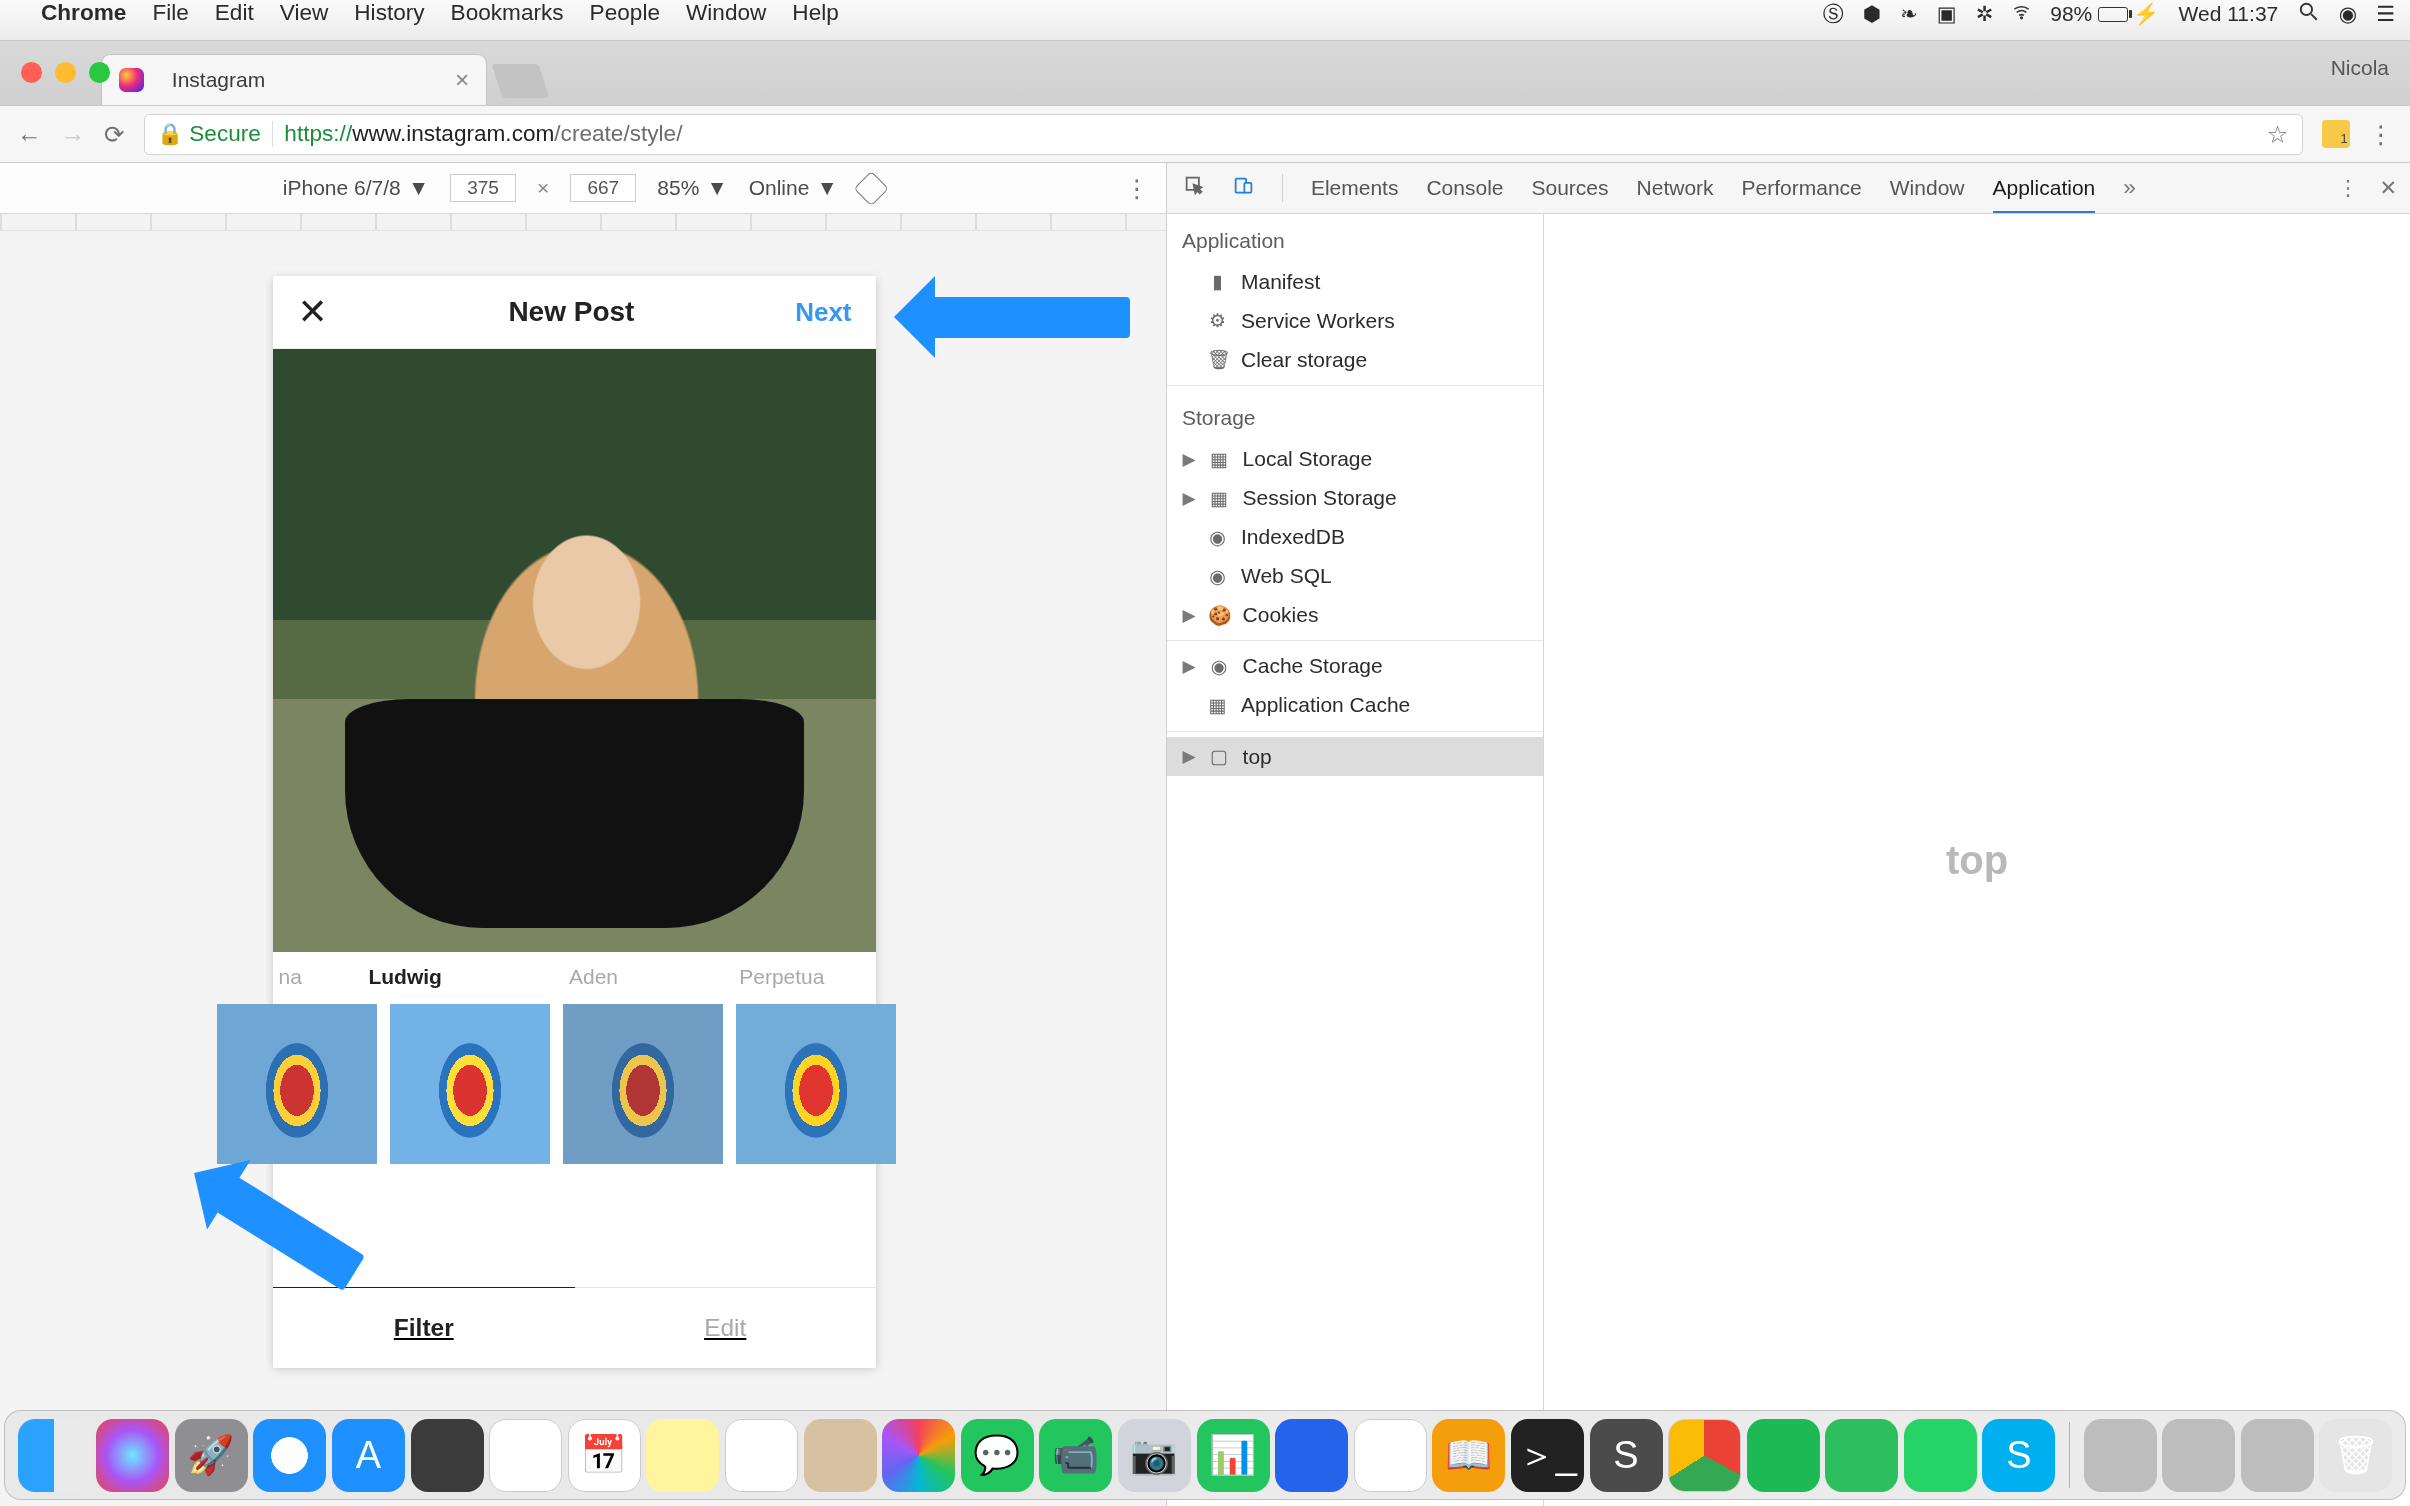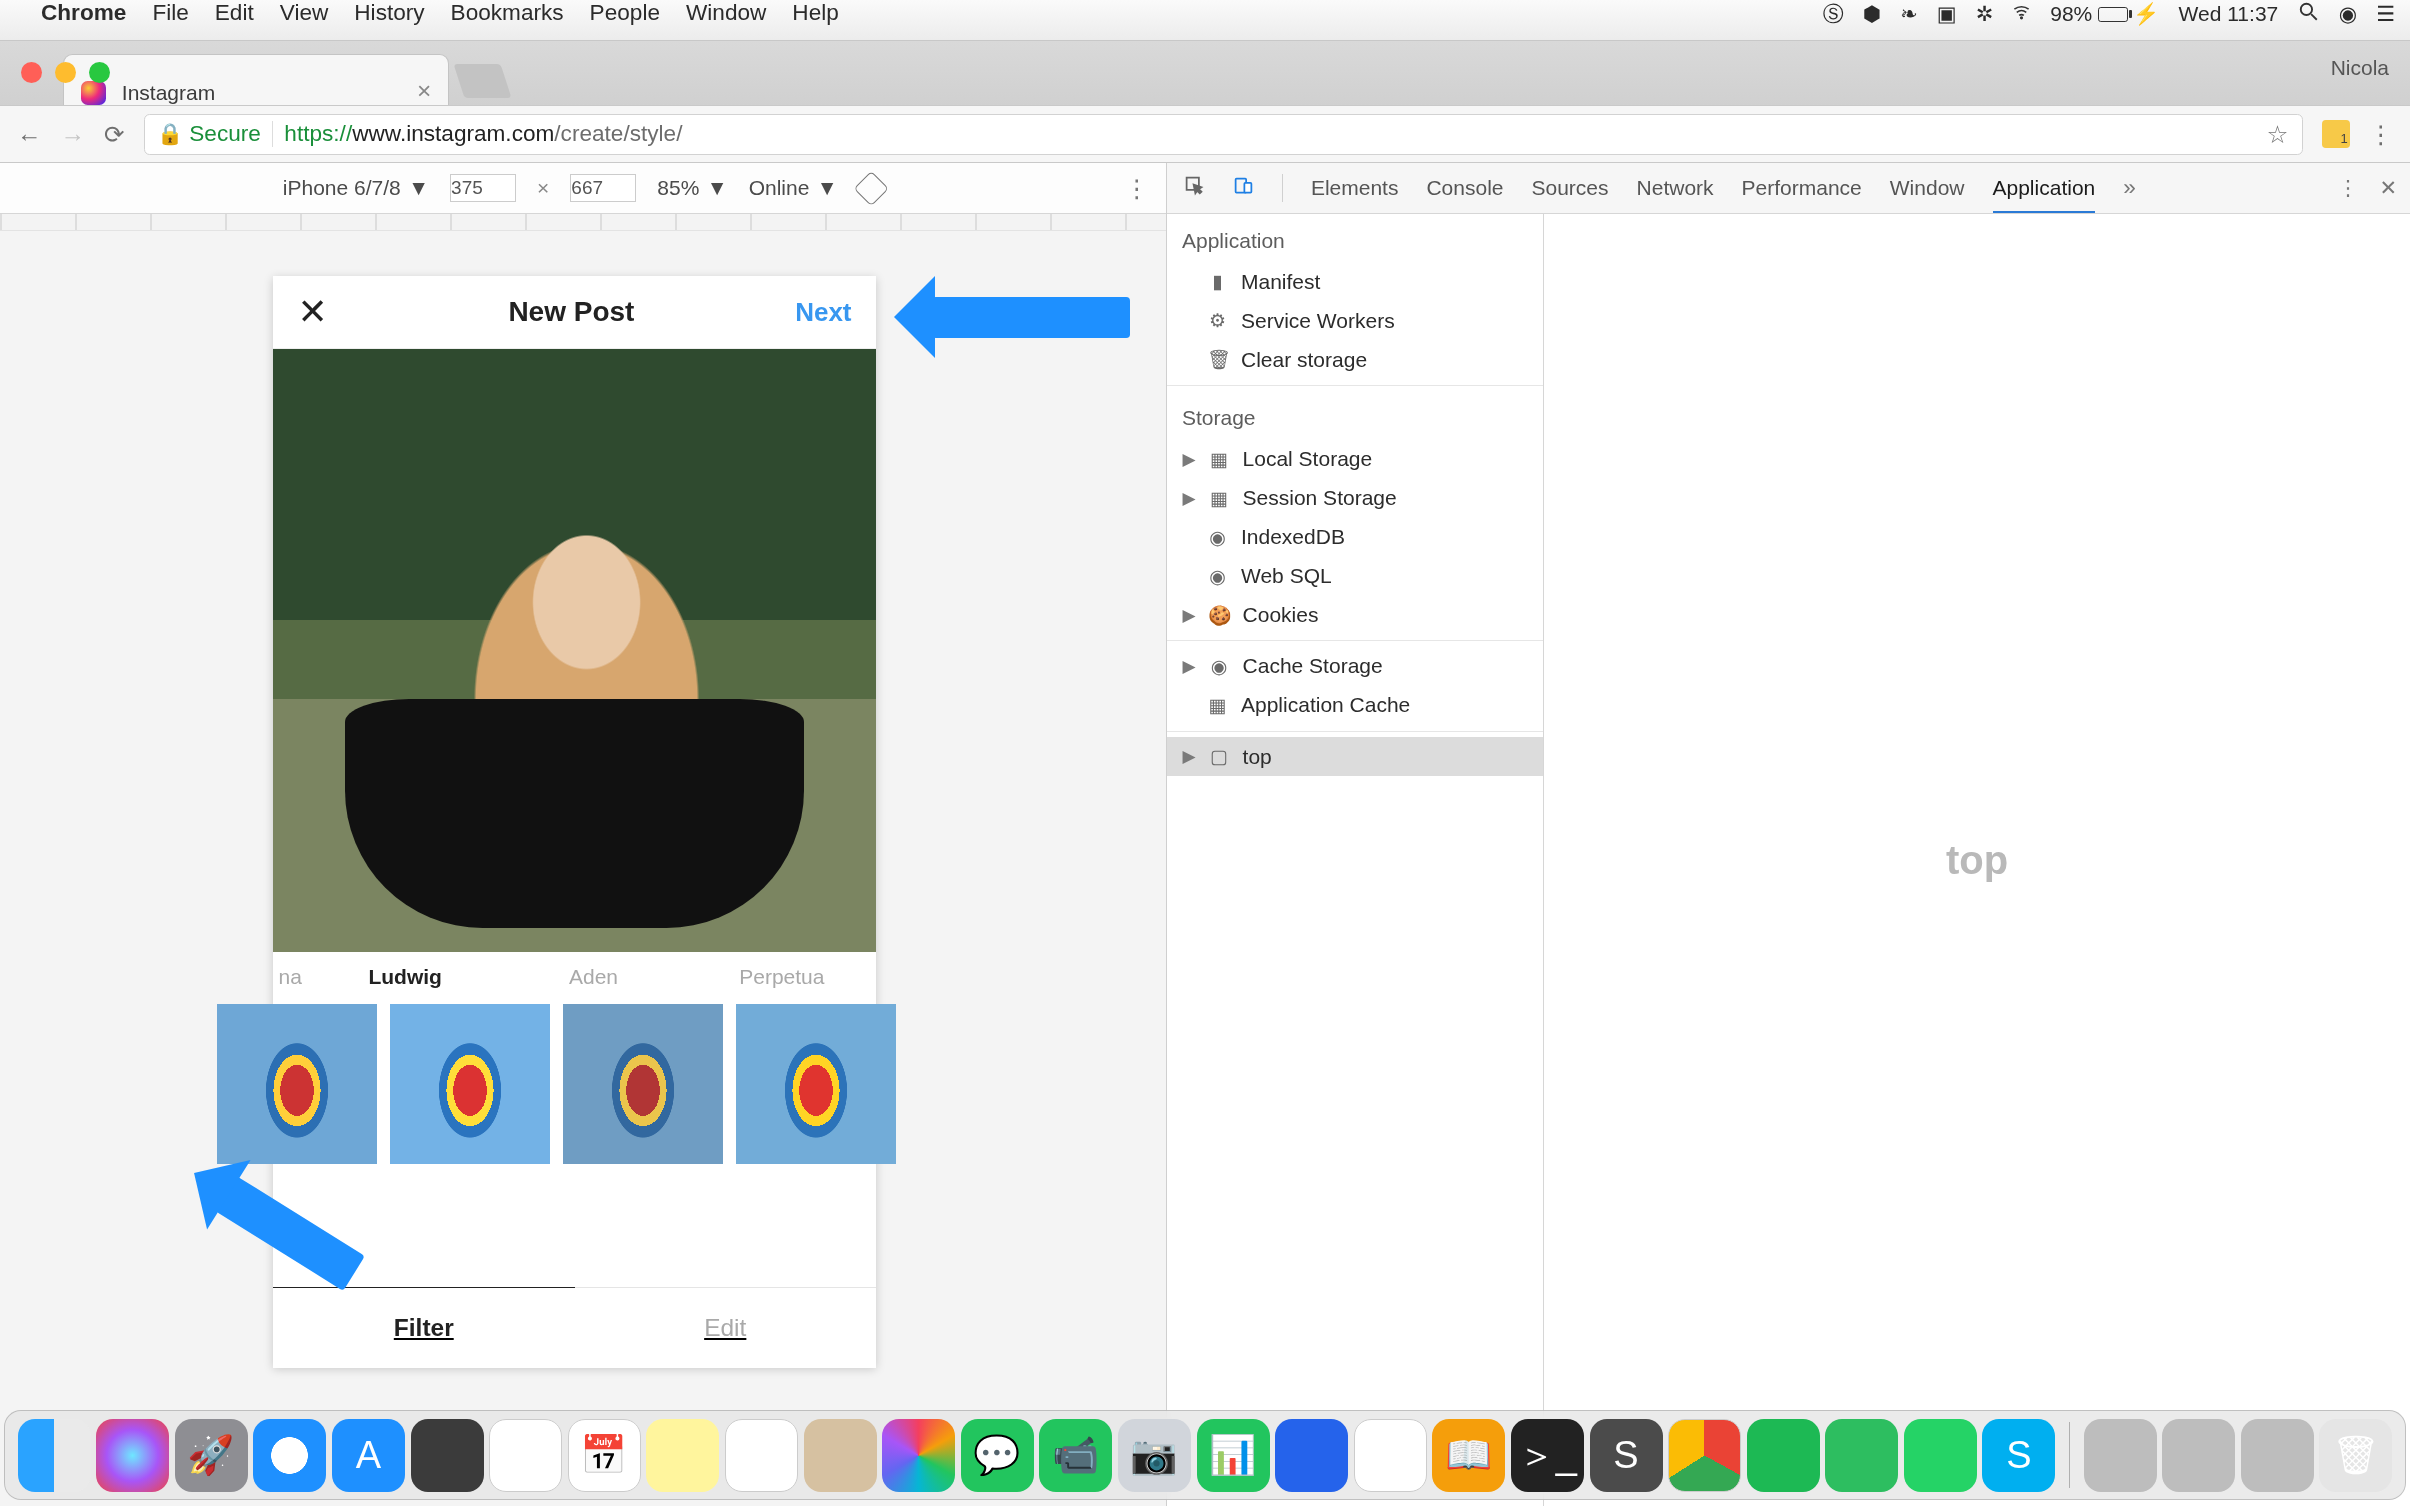--- a/index.html
+++ b/index.html
@@ -31,23 +31,23 @@
   }
 
   .chrome-tabstrip {
     height: 64px; background: linear-gradient(#d9d9d9,#d0d0d0);
     display:flex; align-items:flex-end; padding: 0 11.3px; position:relative;
   }
   .traffic-lights { position:absolute; left:21px; top:21px; display:flex; gap:13px; }
   .traffic-lights span { width:21px; height:21px; border-radius:50%; display:block; }
   .tl-red{background:#ff5f57;} .tl-yellow{background:#febc2e;} .tl-green{background:#28c840;}
   .chrome-tab {
-    margin-left: 52px; height:51px; min-width:386px; background:#f6f6f6;
+    margin-left: 90px; height:51px; min-width:386px; background:#f6f6f6;
     border-top-left-radius:9.4px;border-top-right-radius:9.4px; border:0.9px solid #c4c4c4; border-bottom:none;
-    display:flex; align-items:flex-end; padding:0 17px; gap:16px; font-size:21px; color:#3b3b3b;
+    display:flex; align-items:center; padding:0 17px; gap:28px; font-size:21px; color:#3b3b3b;
   }
   .chrome-tab .favicon {
     width:24.5px;height:24.5px;border-radius:6.6px;
     background: radial-gradient(circle at 30% 30%, #f9ce34, #ee2a7b 45%, #6228d7 85%);
   }
   .chrome-tab .close { margin-left:auto; color:#888; font-size:24.5px; }
   .new-tab-shape {
     margin-left:9.4px; width:47px; height:34px; background:#c3c3c3;
     transform: skewX(18deg); border-radius:3.8px; margin-bottom:7.5px;
   }
@@ -74,21 +74,21 @@
   .content { flex:1; display:flex; background:#fff; min-height:0; }
   .left-pane { flex:1; display:flex; flex-direction:column; border-right:0.9px solid #cfcfcf; min-width:0; }
   .right-pane { width:1243px; display:flex; flex-direction:column; min-width:0; }
 
   
   .device-toolbar {
     height:51px; border-bottom:0.9px solid #d6d6d6; background:#fdfdfd;
     display:flex; align-items:center; justify-content:center; gap:21px; font-size:21px; color:#4b4b4b; position:relative;
   }
   .device-toolbar .picker { display:flex; align-items:center; gap:7.5px; }
-  .device-toolbar .dim-input { width:66px; height:28px; border:0.9px solid #ccc; background:#fff; font-size:19px; color:#555;}
+  .device-toolbar .dim-input { width:66px; height:28px; border:0.9px solid #ccc; background:#fff; text-align:center; font-size:19px; color:#555;}
   .device-toolbar .dim-x { color:#888; }
   .device-toolbar .rotate-icon { width:24.5px;height:24.5px;border:1.9px solid #777;border-radius:4.7px;transform:rotate(45deg);}
   .device-toolbar .kebab { position:absolute; right:17px; font-size:24.5px; color:#777; }
 
   .ruler-row { height:17px; background:repeating-linear-gradient(90deg,#ddd 0 1.9px,#f3f3f3 1.9px 75px); border-bottom:0.9px solid #e3e3e3;}
 
   .device-stage { flex:1; background:#f4f4f4; position:relative; overflow:hidden; }
 
   
   .phone {

